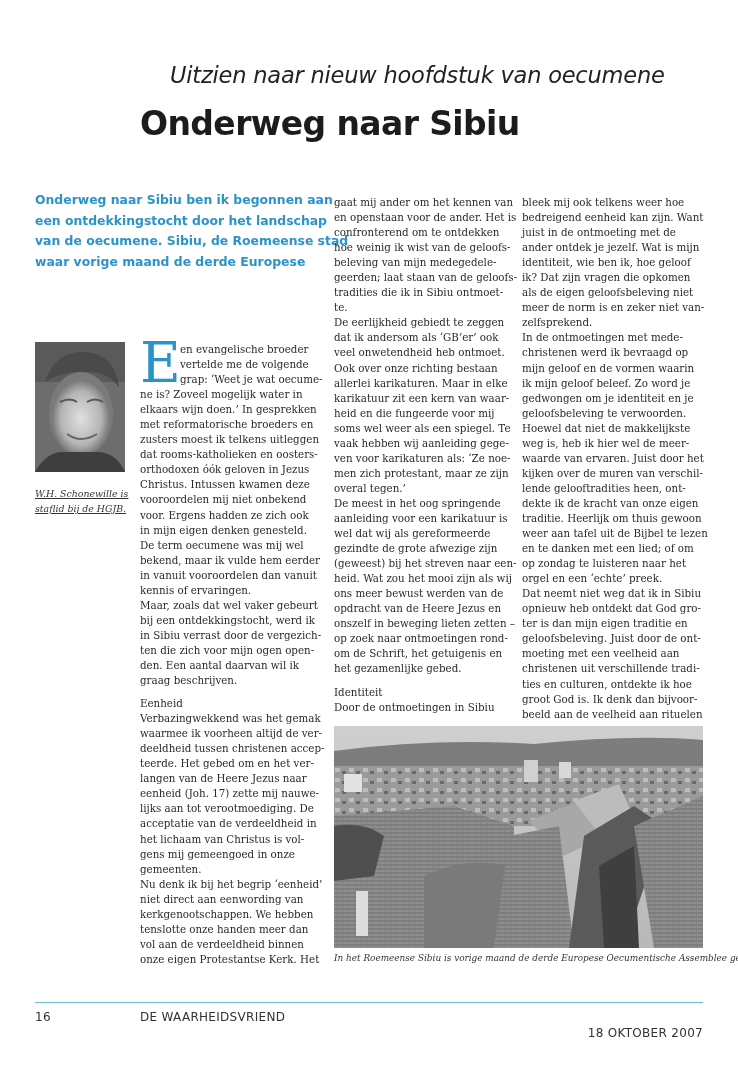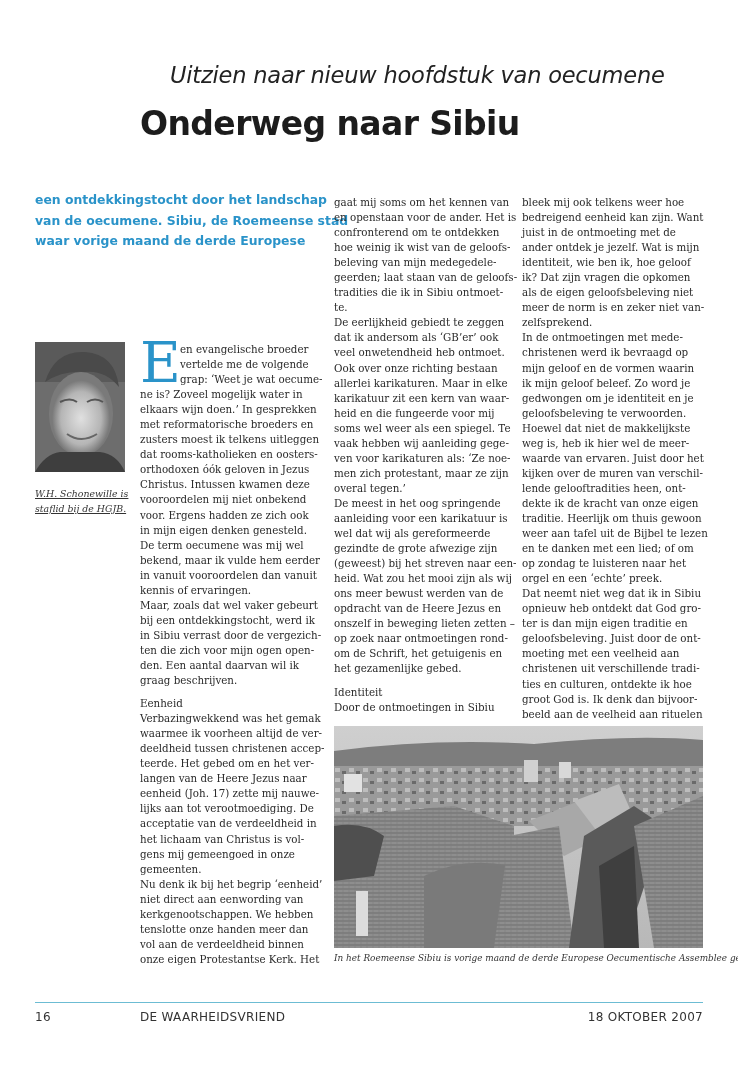--- a/index.html
+++ b/index.html
@@ -28,29 +28,30 @@
              color: #2a93c9; font-family: "DejaVu Serif", serif; }
   .col1 .indent { padding-left: 40px; }
   .photo { left: 334px; top: 726px; width: 369px; height: 222px; overflow: hidden; background: #999; }
   .photo-caption { left: 334px; top: 953px; width: 380px; font-style: italic; font-size: 8.9px;
                    color: #333; white-space: nowrap; }
   .footer-rule { left: 35px; top: 1002px; width: 668px; height: 1px; background: #6cbcd3; }
   .footer { top: 1010px; font-family: "DejaVu Sans", sans-serif; font-size: 12px; color: #333;
             letter-spacing: 0.3px; white-space: nowrap; }
   .footer-page { left: 35px; }
   .footer-pub { left: 140px; }
-  .footer-date { right: 35px; }
+  .footer-date { right: 35px; margin-top: 16px; }
 </style>
 </head>
 <body>
 
 <div class="abs subtitle">Uitzien naar nieuw hoofdstuk van oecumene</div>
 <div class="abs title">Onderweg naar Sibiu</div>
 
 <div class="abs lead">
+  <span>Onderweg naar Sibiu ben ik begonnen aan</span>
   <span>een ontdekkingstocht door het landschap</span>
   <span>van de oecumene. Sibiu, de Roemeense stad</span>
   <span>waar vorige maand de derde Europese</span>
 </div>
 
 <div class="abs portrait">
   <svg width="90" height="130" viewBox="0 0 90 130">
     <defs>
       <radialGradient id="face" cx="50%" cy="55%" r="45%">
         <stop offset="0%" stop-color="#e0e0e0"></stop>
@@ -114,21 +115,21 @@
   <span class="ln">gemeenten.</span>
   <span class="ln">Nu denk ik bij het begrip ‘eenheid’</span>
   <span class="ln">niet direct aan eenwording van</span>
   <span class="ln">kerkgenootschappen. We hebben</span>
   <span class="ln">tenslotte onze handen meer dan</span>
   <span class="ln">vol aan de verdeeldheid binnen</span>
   <span class="ln">onze eigen Protestantse Kerk. Het</span>
 </div>
 
 <div class="abs col col2">
-  <span class="ln">gaat mij soms om het kennen van</span>
+  <span class="ln">gaat mij ander om het kennen van</span>
   <span class="ln">en openstaan voor de ander. Het is</span>
   <span class="ln">confronterend om te ontdekken</span>
   <span class="ln">hoe weinig ik wist van de geloofs-</span>
   <span class="ln">beleving van mijn medegedele-</span>
   <span class="ln">geerden; laat staan van de geloofs-</span>
   <span class="ln">tradities die ik in Sibiu ontmoet-</span>
   <span class="ln">te.</span>
   <span class="ln">De eerlijkheid gebiedt te zeggen</span>
   <span class="ln">dat ik andersom als ‘GB’er’ ook</span>
   <span class="ln">veel onwetendheid heb ontmoet.</span>

